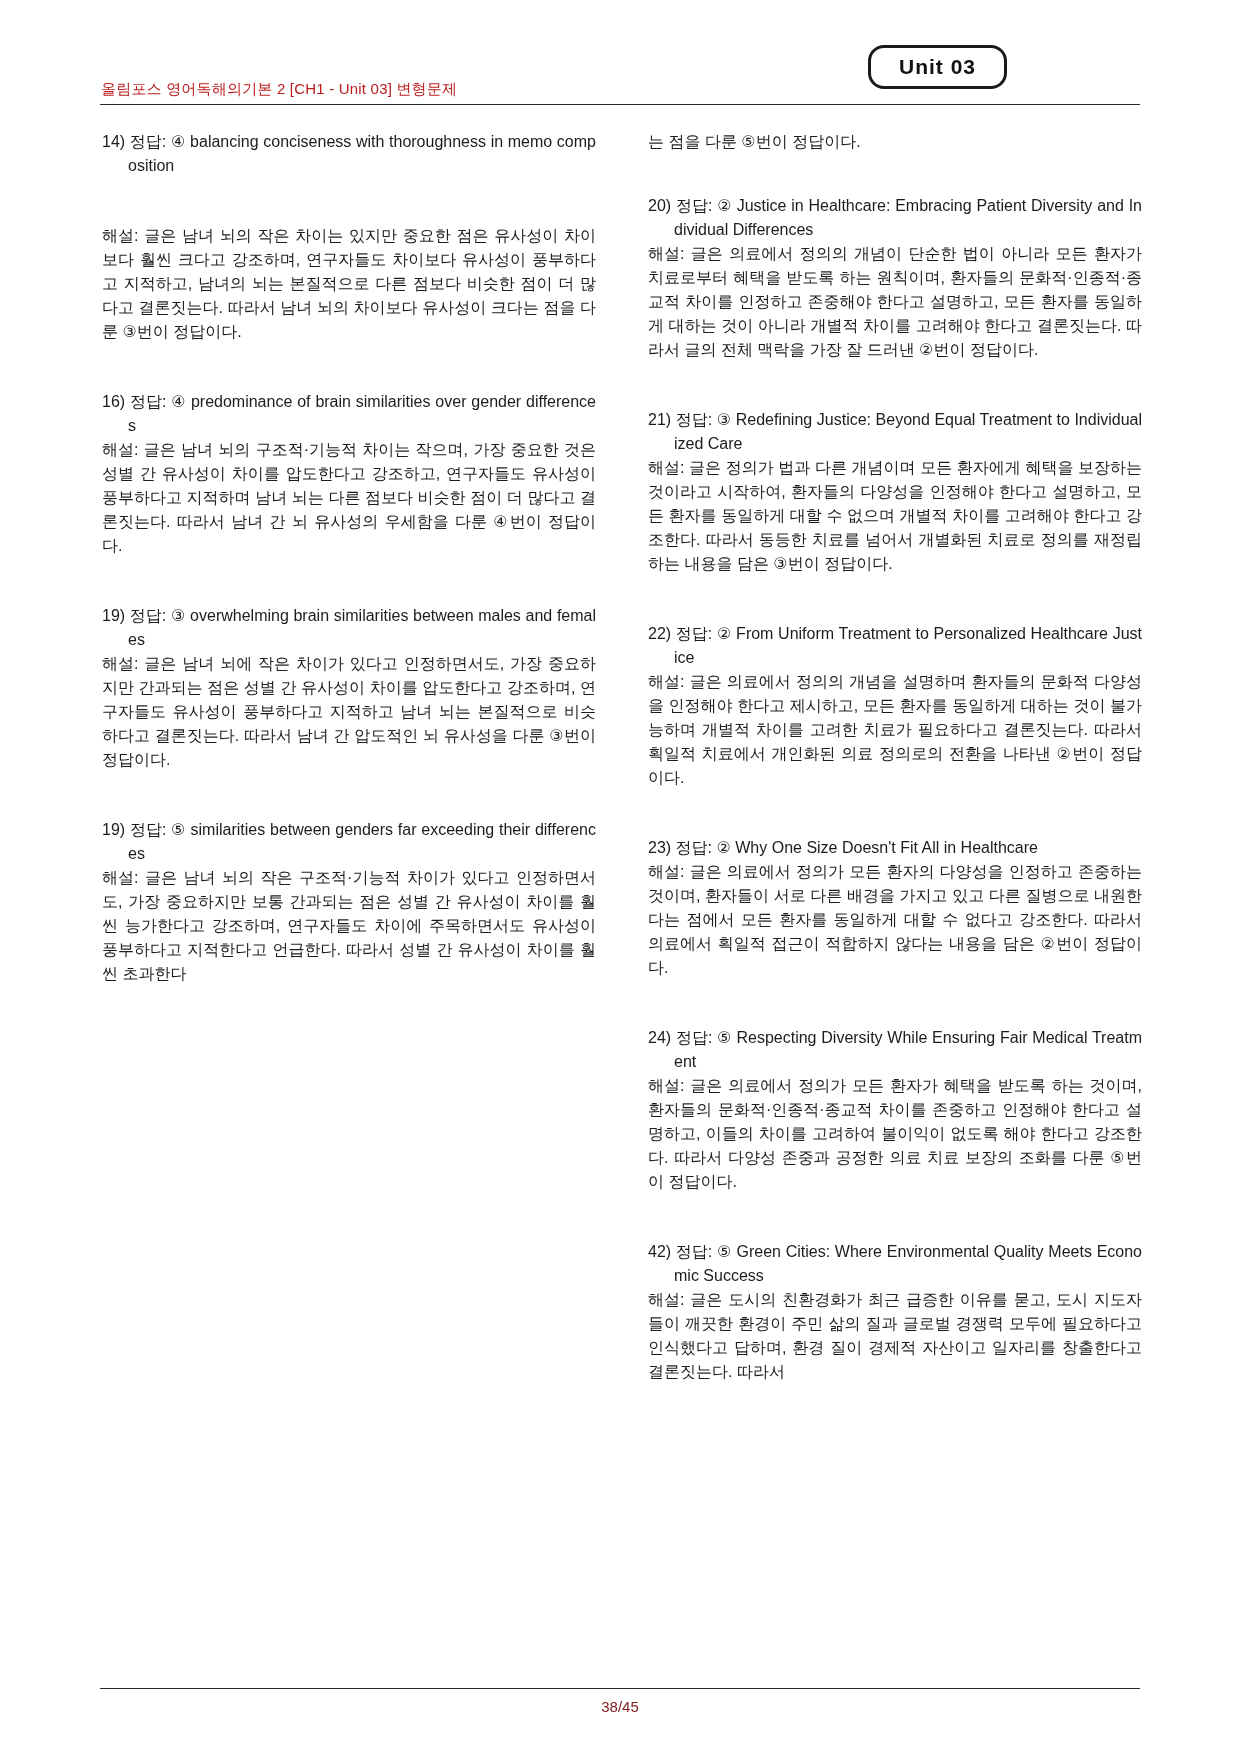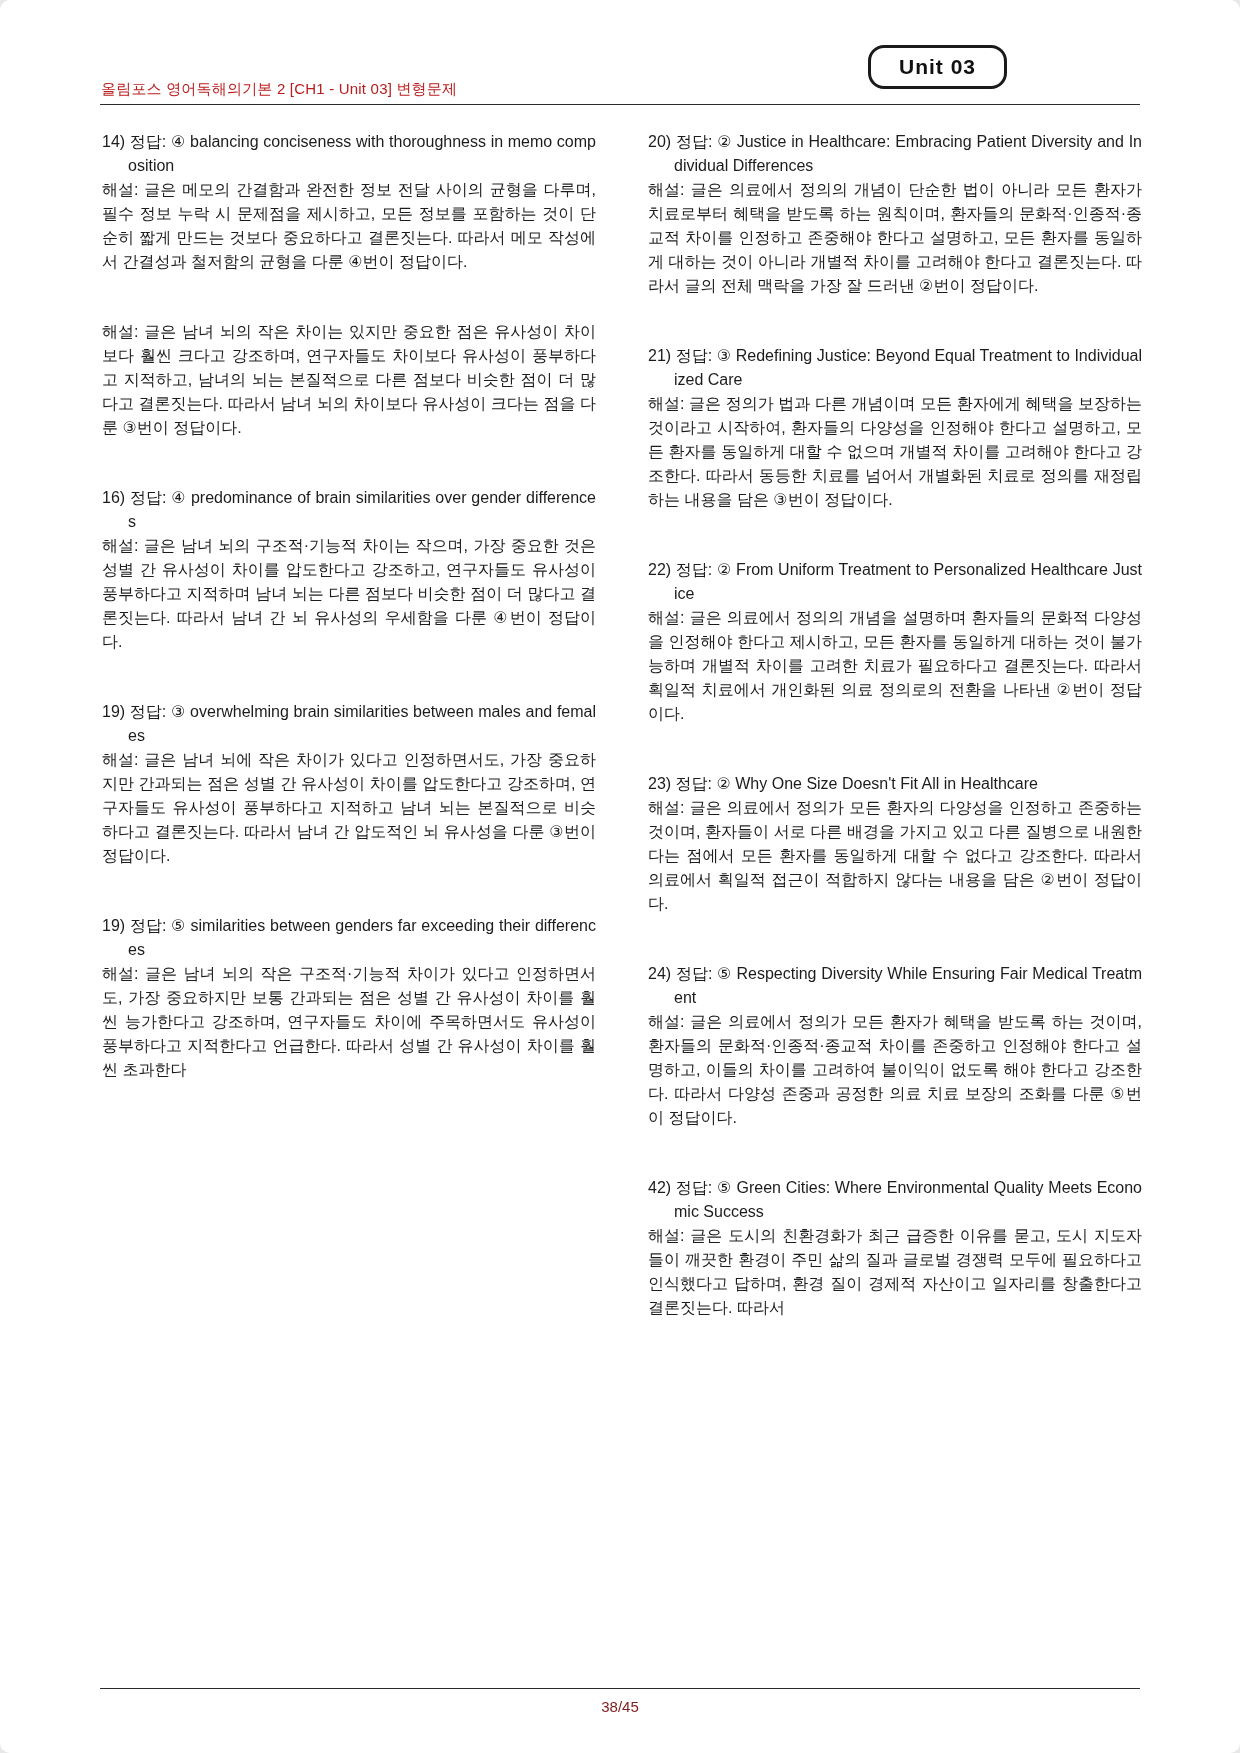--- a/index.html
+++ b/index.html
@@ -6,21 +6,20 @@
   html, body { background: #e8e8e8; }
   body { font-family: "Liberation Sans", "DejaVu Sans", sans-serif; }
   .page {
     position: relative;
     width: 1240px;
     height: 1753px;
     margin: 0 auto;
     background: #ffffff;
     color: #1c1c1c;
     overflow: hidden;
-    border-radius: 10px;
   }
   .unit-badge {
     position: absolute;
     top: 45px;
     left: 868px;
     border: 3px solid #1a1a1a;
     border-radius: 16px;
     padding: 7px 28px;
     font-size: 21px;
     font-weight: 700;
@@ -98,39 +97,41 @@
   <div class="unit-badge">Unit 03</div>
 
   <div class="header-title">올림포스 영어독해의기본 2 [CH1 - Unit 03] 변형문제</div>
 
   <div class="header-rule"></div>
 
   <div class="content">
     <div class="column" id="col-left">
         <div class="qa-item">
           <p class="answer-line">14) 정답: ④ balancing conciseness with thoroughness in memo composition</p>
-          <p class="explanation">해설: 글은 메모의 간결함과 완전한 정보 전달 사이의 균형을 다루며, 필수 정보 누락 시 문제점을 제시하고, 모든 정보를 포함하는 것이 단순히 짧게 만드는 것보다 중요하다고 결론짓는다. 따라서 메모 작성에서 간결성과 철저함의 균형을 다룬 ④번이 정답이다.</p>
         </div>
         <div class="qa-item">
           <p class="explanation">해설: 글은 남녀 뇌의 작은 차이는 있지만 중요한 점은 유사성이 차이보다 훨씬 크다고 강조하며, 연구자들도 차이보다 유사성이 풍부하다고 지적하고, 남녀의 뇌는 본질적으로 다른 점보다 비슷한 점이 더 많다고 결론짓는다. 따라서 남녀 뇌의 차이보다 유사성이 크다는 점을 다룬 ③번이 정답이다.</p>
         </div>
         <div class="qa-item">
           <p class="answer-line">16) 정답: ④ predominance of brain similarities over gender differences</p>
           <p class="explanation">해설: 글은 남녀 뇌의 구조적·기능적 차이는 작으며, 가장 중요한 것은 성별 간 유사성이 차이를 압도한다고 강조하고, 연구자들도 유사성이 풍부하다고 지적하며 남녀 뇌는 다른 점보다 비슷한 점이 더 많다고 결론짓는다. 따라서 남녀 간 뇌 유사성의 우세함을 다룬 ④번이 정답이다.</p>
         </div>
         <div class="qa-item">
           <p class="answer-line">19) 정답: ③ overwhelming brain similarities between males and females</p>
           <p class="explanation">해설: 글은 남녀 뇌에 작은 차이가 있다고 인정하면서도, 가장 중요하지만 간과되는 점은 성별 간 유사성이 차이를 압도한다고 강조하며, 연구자들도 유사성이 풍부하다고 지적하고 남녀 뇌는 본질적으로 비슷하다고 결론짓는다. 따라서 남녀 간 압도적인 뇌 유사성을 다룬 ③번이 정답이다.</p>
         </div>
         <div class="qa-item">
           <p class="answer-line">19) 정답: ⑤ similarities between genders far exceeding their differences</p>
           <p class="explanation">해설: 글은 남녀 뇌의 작은 구조적·기능적 차이가 있다고 인정하면서도, 가장 중요하지만 보통 간과되는 점은 성별 간 유사성이 차이를 훨씬 능가한다고 강조하며, 연구자들도 차이에 주목하면서도 유사성이 풍부하다고 지적한다고 언급한다. 따라서 성별 간 유사성이 차이를 훨씬 초과한다</p>
         </div>
       </div>
     <div class="column" id="col-right">
+        <div class="qa-item continuation">
+          <p class="explanation">는 점을 다룬 ⑤번이 정답이다.</p>
+        </div>
         <div class="qa-item">
           <p class="answer-line">20) 정답: ② Justice in Healthcare: Embracing Patient Diversity and Individual Differences</p>
           <p class="explanation">해설: 글은 의료에서 정의의 개념이 단순한 법이 아니라 모든 환자가 치료로부터 혜택을 받도록 하는 원칙이며, 환자들의 문화적·인종적·종교적 차이를 인정하고 존중해야 한다고 설명하고, 모든 환자를 동일하게 대하는 것이 아니라 개별적 차이를 고려해야 한다고 결론짓는다. 따라서 글의 전체 맥락을 가장 잘 드러낸 ②번이 정답이다.</p>
         </div>
         <div class="qa-item">
           <p class="answer-line">21) 정답: ③ Redefining Justice: Beyond Equal Treatment to Individualized Care</p>
           <p class="explanation">해설: 글은 정의가 법과 다른 개념이며 모든 환자에게 혜택을 보장하는 것이라고 시작하여, 환자들의 다양성을 인정해야 한다고 설명하고, 모든 환자를 동일하게 대할 수 없으며 개별적 차이를 고려해야 한다고 강조한다. 따라서 동등한 치료를 넘어서 개별화된 치료로 정의를 재정립하는 내용을 담은 ③번이 정답이다.</p>
         </div>
         <div class="qa-item">
           <p class="answer-line">22) 정답: ② From Uniform Treatment to Personalized Healthcare Justice</p>

